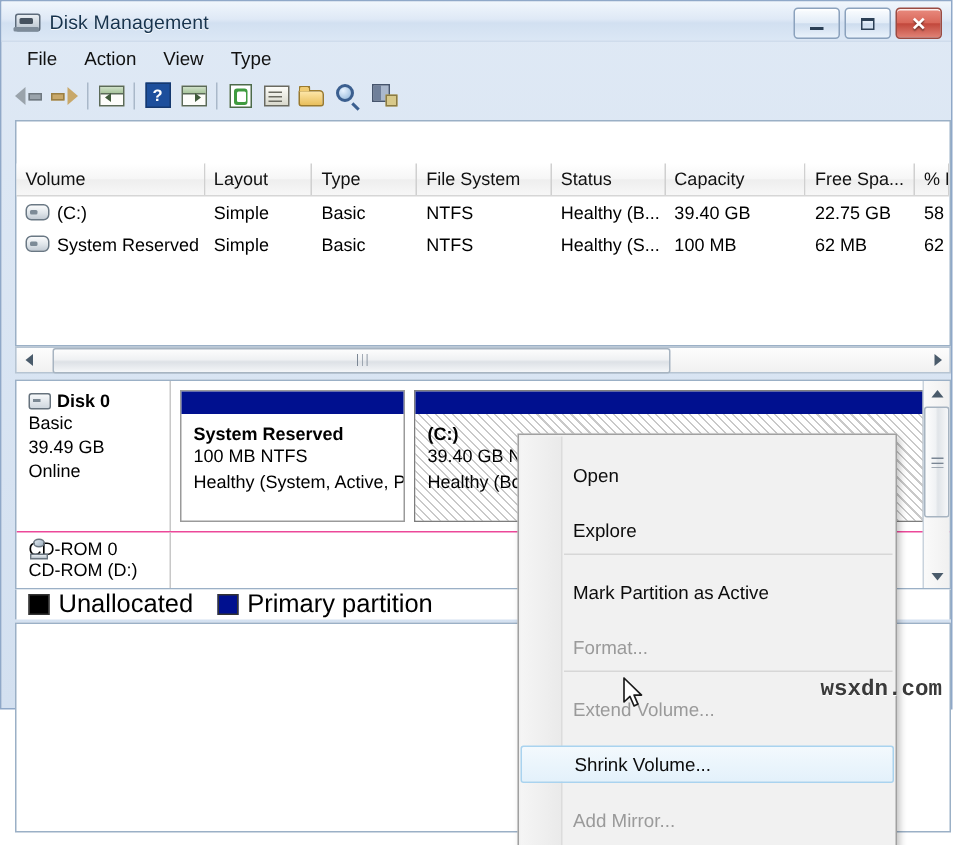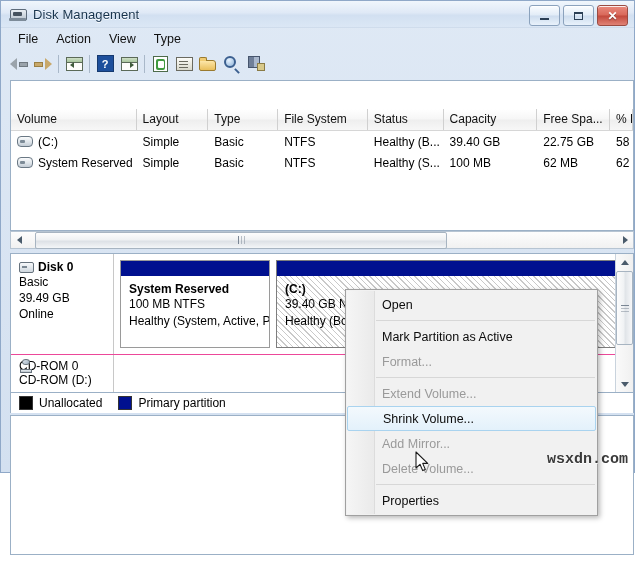--- a/index.html
+++ b/index.html
@@ -214,21 +214,21 @@
   .vgrip{width:8px;height:7px;background:
     linear-gradient(180deg,#7a8694 1px,transparent 1px,transparent 3px,#7a8694 4px,transparent 4px,transparent 6px,#7a8694 7px);}
 
   
   .legend{
     position:absolute;left:9px;top:392px;width:624px;height:20px;
     display:flex;align-items:center;gap:6px;padding-left:8px;box-sizing:border-box;
     background:#fff;border-left:1px solid #9bb0c6;border-right:1px solid #9bb0c6;
   }
   .legend .sw{width:12px;height:12px;border:1px solid #333;flex:none;}
-  .legend .lbl{font-size:12px;color:#000;margin-right:10px;}
+  .legend .lbl{font-size:17px;color:#000;margin-right:10px;}
 
   
   .bottomstrip{
     position:absolute;left:9px;top:414px;width:624px;height:140px;
     background:#fff;border:1px solid #9bb0c6;box-sizing:border-box;
   }
 
   
   .ctxmenu{
     position:absolute;left:344px;top:288px;width:253px;
@@ -238,26 +238,27 @@
   }
   .ctxmenu .gutter{
     position:absolute;left:1px;top:1px;bottom:1px;width:27px;
     background:linear-gradient(90deg,#f5f5f5,#eaeaea);
     border-right:1px solid #dcdcdc;
   }
   .ctxitem{
     position:relative;height:25px;display:flex;align-items:center;
     padding-left:36px;font-size:12.5px;color:#0c0c0c;box-sizing:border-box;
     z-index:2;
+    margin-top:12px;
   }
   .ctxitem.disabled{color:#9a9a9a;}
   .ctxitem.hover{
     background:linear-gradient(180deg,#f3f9fd 0%,#e3f1fb 100%);
     border:1px solid #a9d3ef;border-radius:2px;
-    margin:0 1px;padding-left:35px;height:25px;
+    margin:12px 1px;padding-left:35px;height:25px;
   }
   .ctxsep{height:1px;background:#d7d7d7;margin:3px 2px 3px 30px;position:relative;z-index:2;}
 
   
   .cursor{position:absolute;left:414px;top:450px;z-index:60;pointer-events:none;}
 
   
   .wmark{
     position:absolute;left:330px;top:487px;width:305px;height:76px;z-index:50;
     pointer-events:none;overflow:hidden;
@@ -462,20 +463,21 @@
     <span class="sw" style="background:#00108f"></span>
     <span class="lbl">Primary partition</span>
   </div>
 
   <div class="bottomstrip"></div>
 
   <div class="ctxmenu">
     <div class="gutter"></div>
 
     <div class="ctxitem">Open</div>
+    <div class="ctxitem">Explore</div>
     <div class="ctxsep"></div>
     <div class="ctxitem">Mark Partition as Active</div>
     <div class="ctxitem disabled">Format...</div>
     <div class="ctxsep"></div>
     <div class="ctxitem disabled">Extend Volume...</div>
     <div class="ctxitem hover">Shrink Volume...</div>
     <div class="ctxitem disabled">Add Mirror...</div>
     <div class="ctxitem disabled">Delete Volume...</div>
     <div class="ctxsep"></div>
     <div class="ctxitem">Properties</div>

